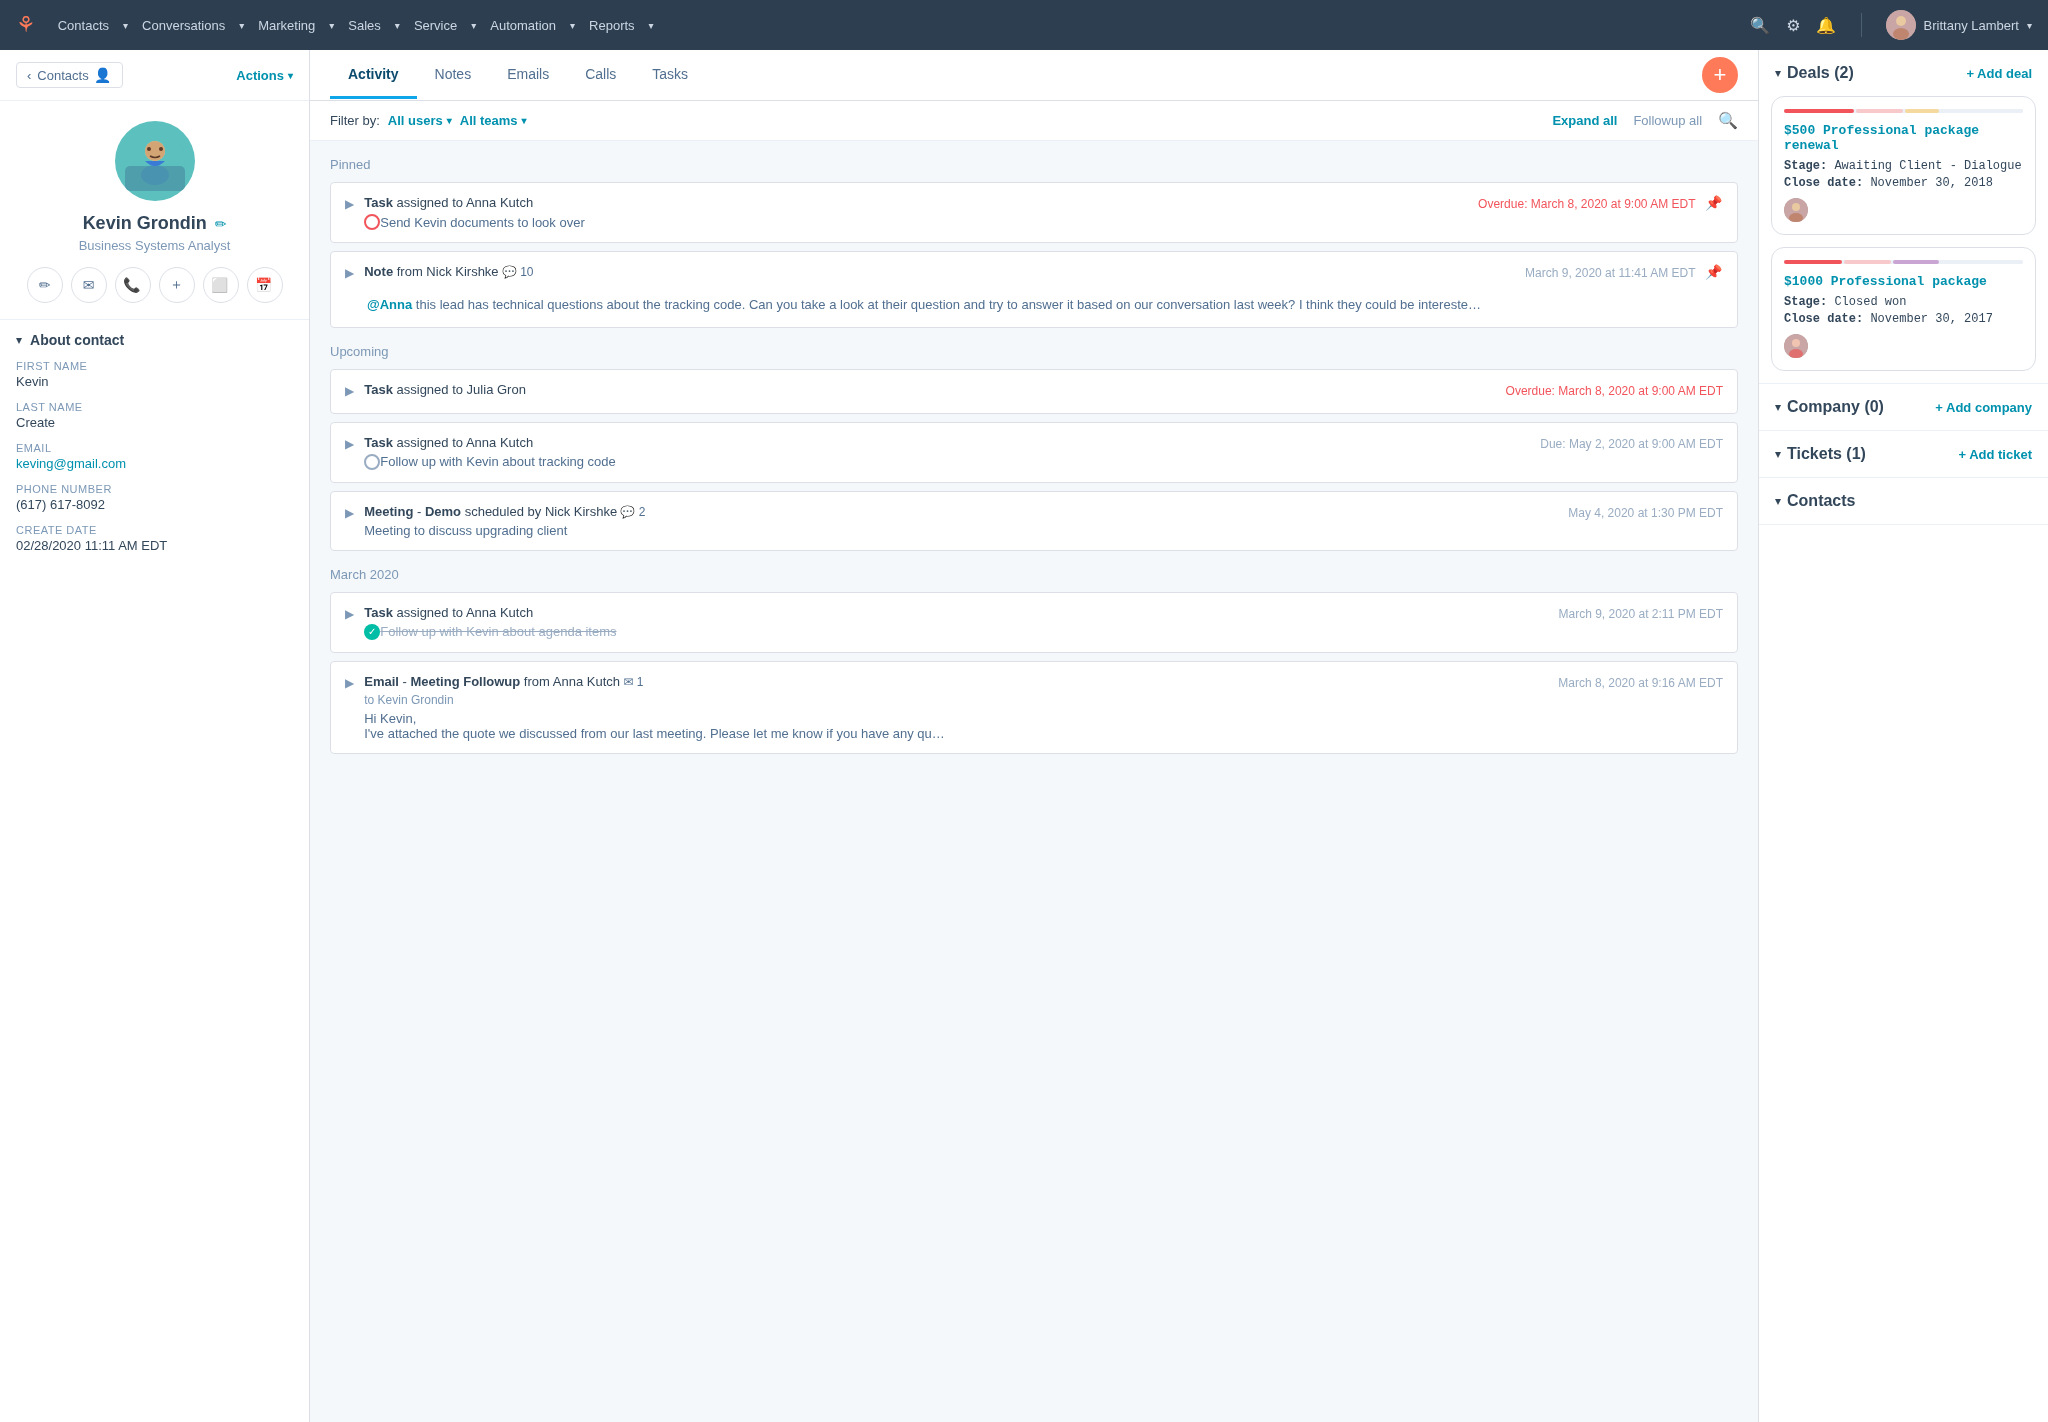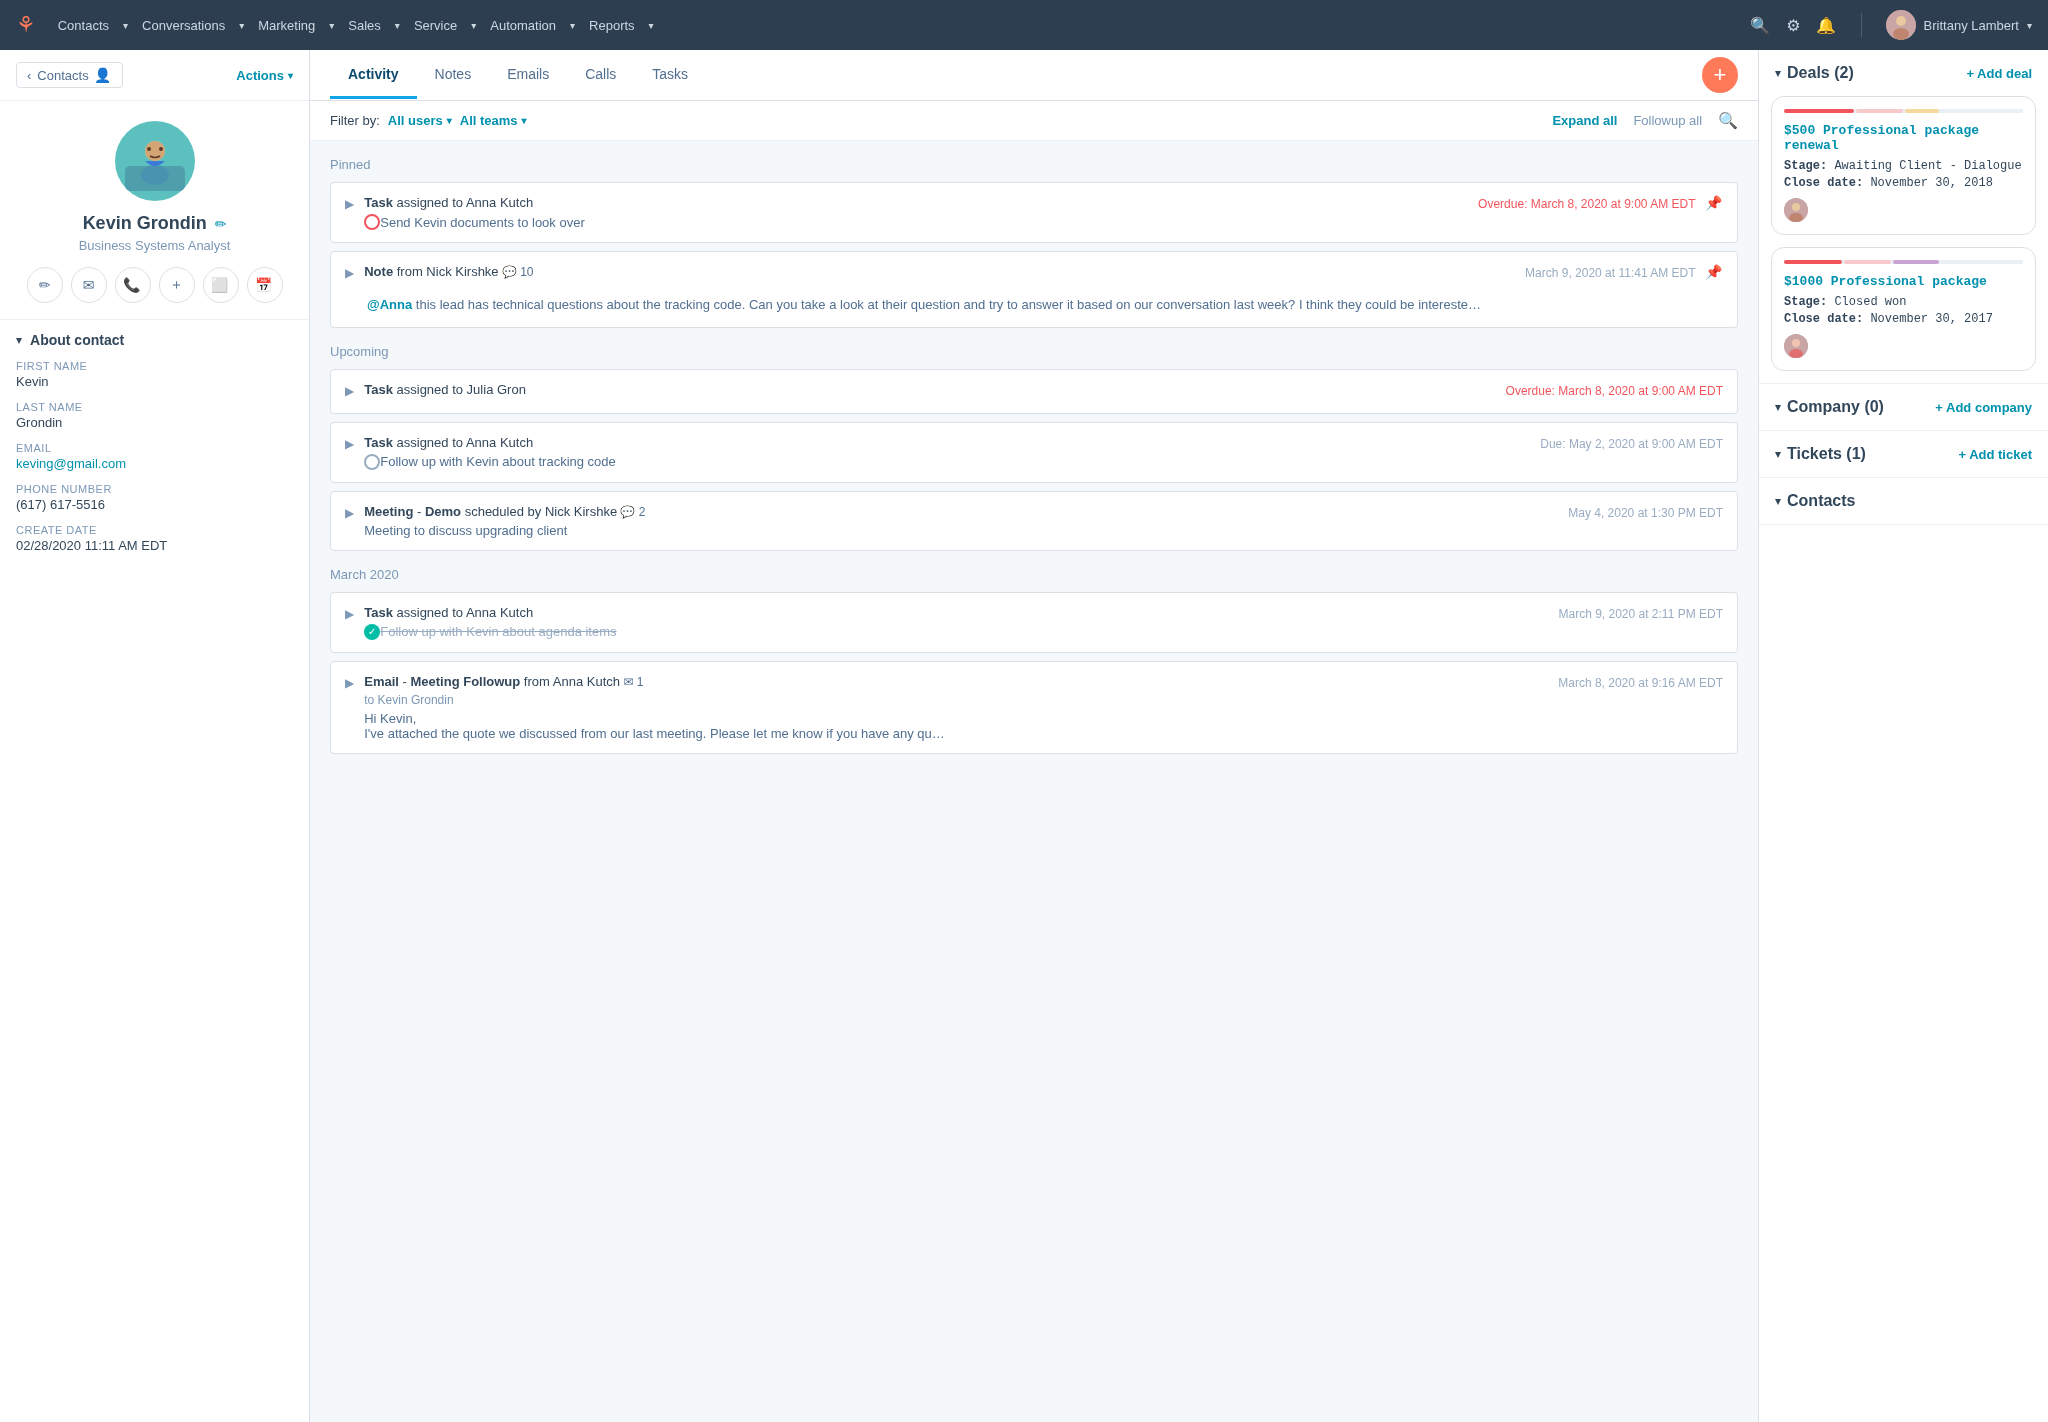--- a/index.html
+++ b/index.html
@@ -190,29 +190,29 @@
       <div class="about-header">
         <span class="about-chevron">▾</span>
         <span class="about-title">About contact</span>
       </div>
       <div class="about-field">
         <div class="field-label">First name</div>
         <div class="field-value">Kevin</div>
       </div>
       <div class="about-field">
         <div class="field-label">Last name</div>
-        <div class="field-value">Grondin</div>
+        <div class="field-value">Create</div>
       </div>
       <div class="about-field">
         <div class="field-label">Email</div>
         <div class="field-value email">keving@gmail.com</div>
       </div>
       <div class="about-field">
         <div class="field-label">Phone number</div>
-        <div class="field-value">(617) 617-5516</div>
+        <div class="field-value">(617) 617-8092</div>
       </div>
       <div class="about-field">
         <div class="field-label">Create Date</div>
         <div class="field-value">02/28/2020 11:11 AM EDT</div>
       </div>
     </div>
   </div>
 
   <div class="middle-panel">
 

